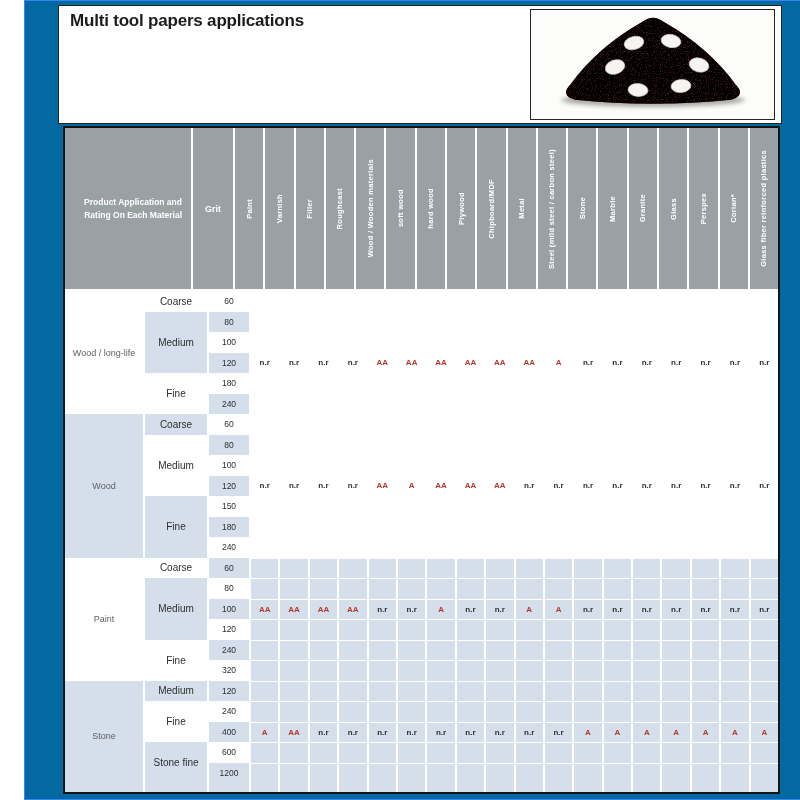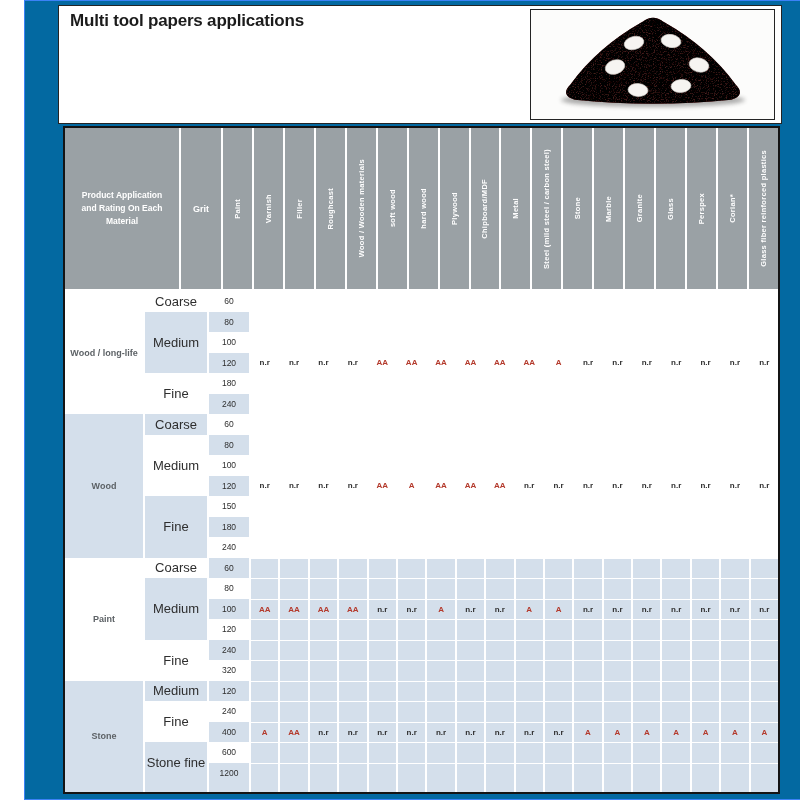--- a/index.html
+++ b/index.html
@@ -13,34 +13,34 @@
   .legend { position: absolute; left: 12px; top: 27px; }
   .legend-line { font-size: 8.5px; color: #333; height: 18px; }
   .pad-box { position: absolute; left: 471px; top: 3px; width: 245px; height: 111px; border: 1px solid #242424; background: #fcfcfb; }
   .pad-box svg { display: block; }
 
   
   .apps-table { position: absolute; left: 38px; top: 125px; width: 717px; height: 668px; border: 2px solid #141414; background: #fff; display: flex; flex-direction: column; }
   .thead { display: flex; height: 163px; flex: none; background: var(--header-gray, #9aa1a5); border-bottom: 2px solid #fff; }
   .thead > div { border-right: 2px solid #fff; display: flex; align-items: center; justify-content: center; }
   .thead > div:last-child { border-right: none; }
-  .corner { width: 116px; flex: none; text-align: center; font-size: 8.5px; font-weight: bold; color: #fff; padding: 0 9px; line-height: 1.5; }
+  .corner { width: 128px; flex: none; text-align: right; font-size: 8.5px; font-weight: bold; color: #fff; padding: 0 9px; line-height: 1.5; }
   .grit-head { width: 42px; flex: none; font-size: 9px; font-weight: bold; color: #fff; }
   .mat-head { flex: 1; overflow: hidden; }
   .mat-head span { writing-mode: vertical-rl; transform: rotate(180deg); font-size: 7.5px; font-weight: bold; color: #fff; white-space: nowrap; letter-spacing: 0.3px; }
 
   .tbody { flex: 1; display: flex; flex-direction: column; }
   .group { display: flex; flex: none; }
   .group:last-child { flex: 1; }
   .cell { display: flex; align-items: center; justify-content: center; }
-  .product-cell { width: 80px; flex: none; border-right: 2px solid #fff; font-size: 9px; color: #5d6266; text-align: center; padding: 0 3px; font-weight: bold; }
+  .product-cell { width: 80px; flex: none; border-right: 2px solid #fff; font-size: 9px; color: #5d6266; text-align: center; padding: 0 3px; }
   .group-right { flex: 1; display: flex; flex-direction: column; }
   .sublevel-block { display: flex; flex: none; }
   .sublevel-block.filler { flex: 1; }
-  .sublevel-cell { width: 64px; flex: none; border-right: 2px solid #fff; font-size: 13px; color: #2e2e2e; }
+  .sublevel-cell { width: 64px; flex: none; border-right: 2px solid #fff; font-size: 10px; color: #2e2e2e; }
   .sub-right { flex: 1; display: flex; flex-direction: column; }
   .grit-row { display: flex; height: 20.5px; flex: none; }
   .grit-row.filler-row { height: auto; flex: 1; }
   .grit-cell { width: 42px; flex: none; border-right: 2px solid #fff; font-size: 8.5px; color: #2e2e2e; }
   .rating-cell { flex: 1; border-right: 2px solid #fff; display: flex; align-items: center; justify-content: center; font-size: 8px; font-weight: bold; }
   .rating-cell:last-child { border-right: none; }
   .zebra .rating-cell { background: var(--stripe-blue, #d4dfeb); border-top: 1px solid #fff; }
   .filler-row .rating-cell { border-top: none; }
   .shaded { background: var(--stripe-blue, #d4dfeb); }
   .nr { color: #2e2e2e; }

